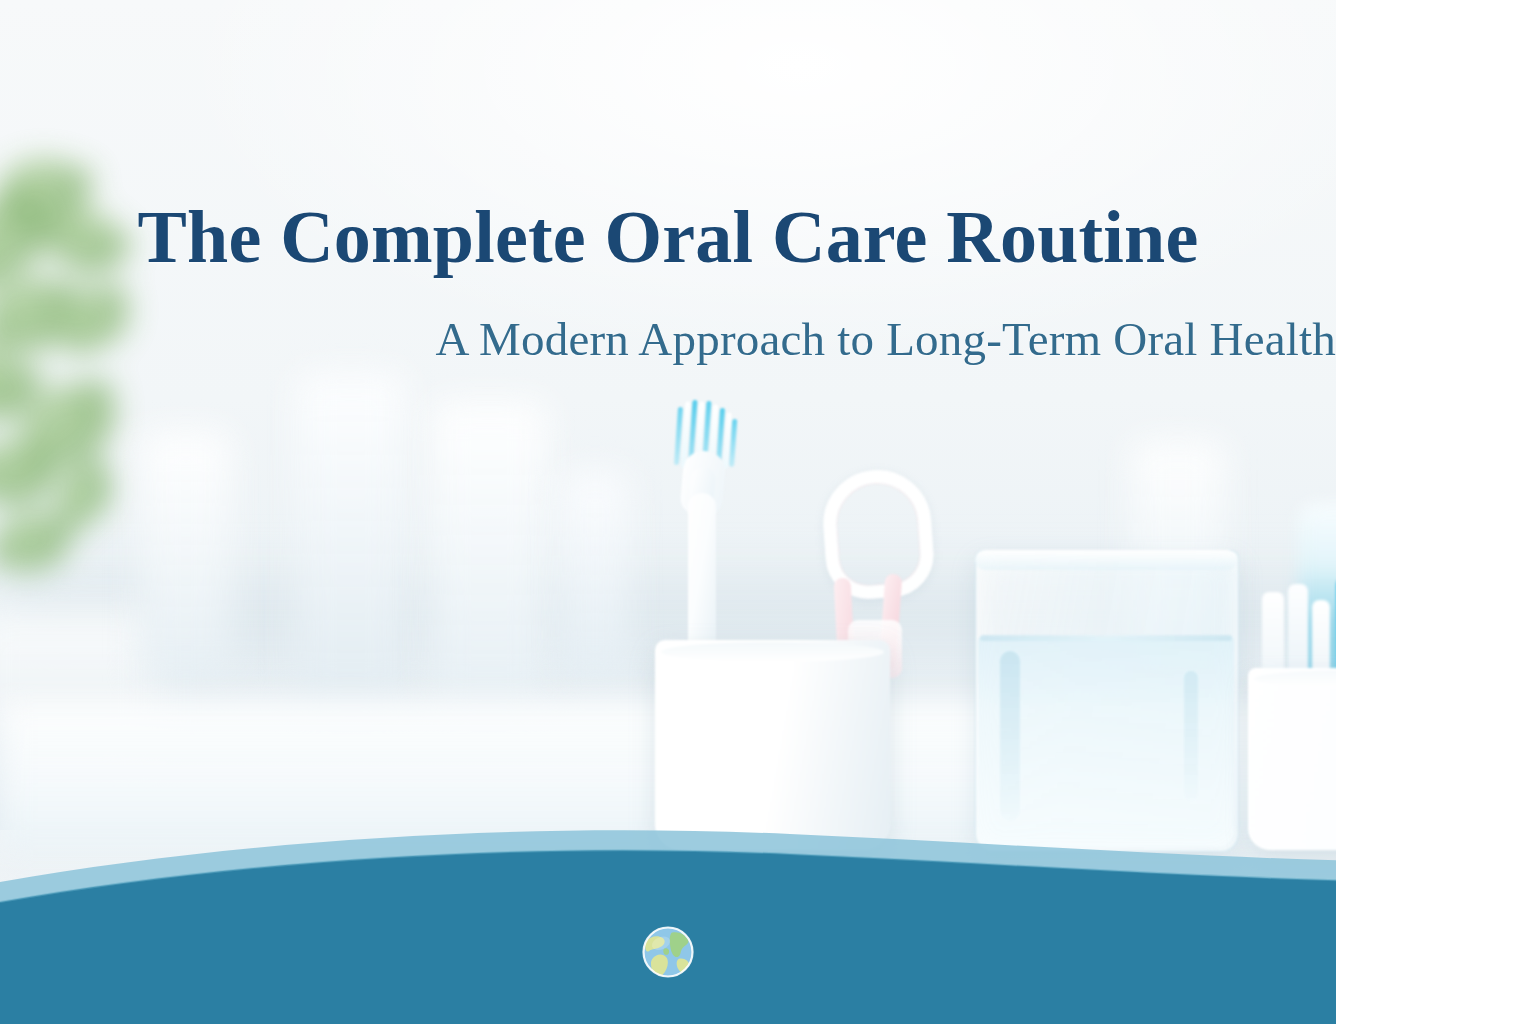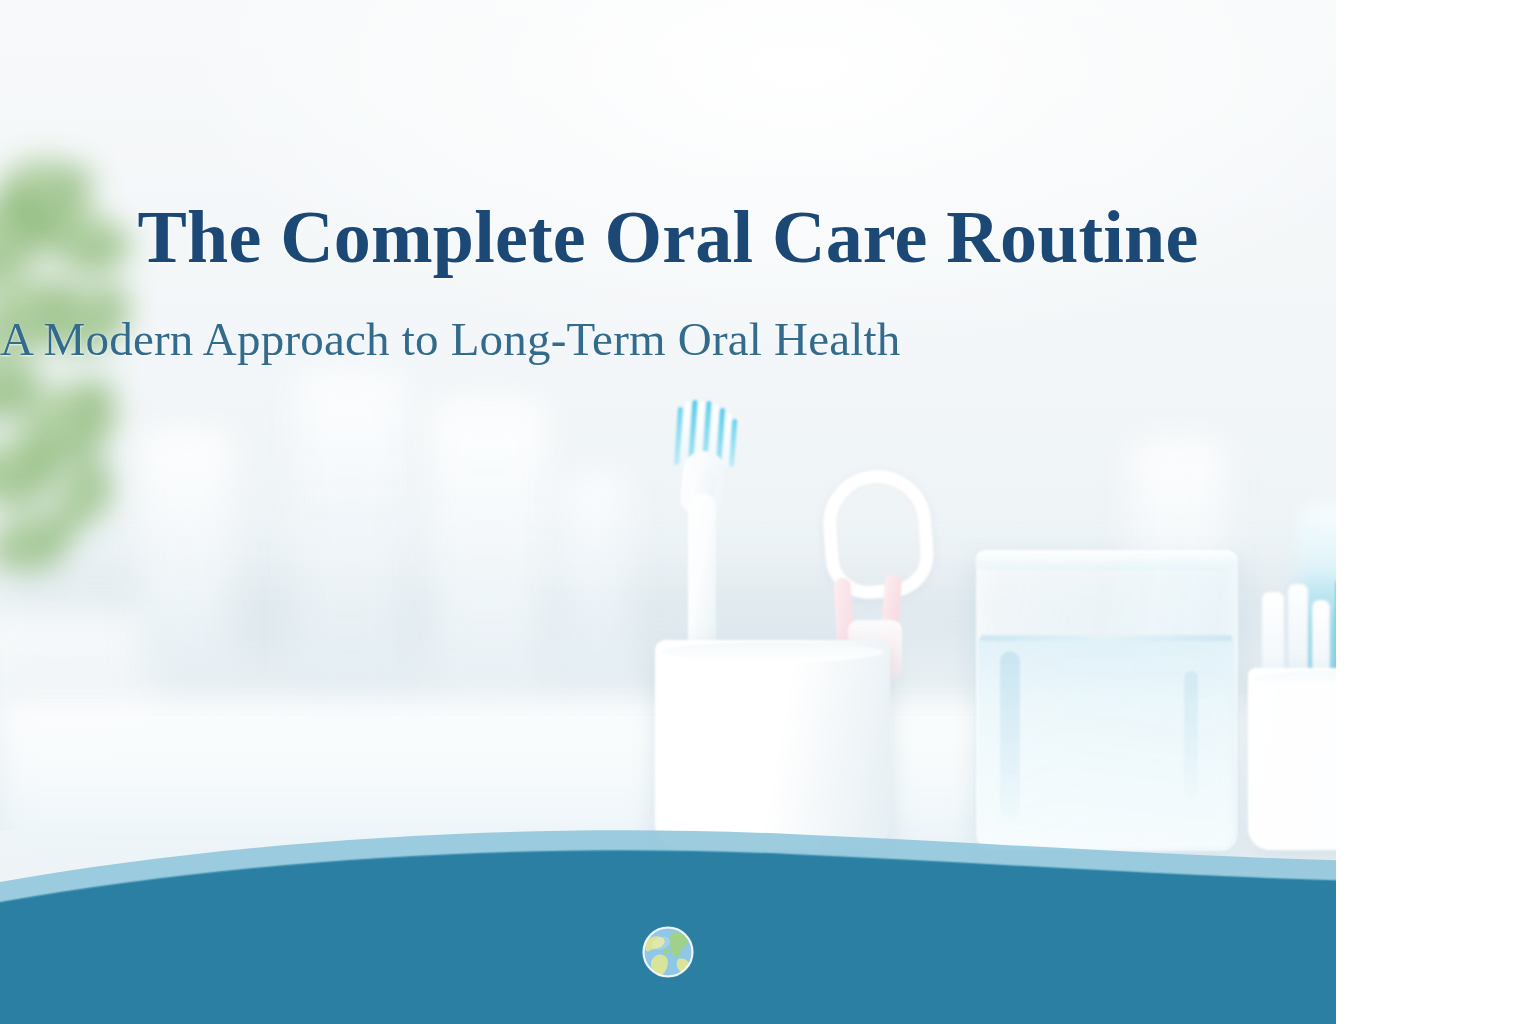--- a/index.html
+++ b/index.html
@@ -133,21 +133,21 @@
 
   
   .title{
     position:absolute;left:0;right:0;top:148px;text-align:center;
     font-family:"Liberation Serif","DejaVu Serif",serif;
     font-weight:700;font-size:74px;line-height:1.06;letter-spacing:.2px;
     color:#1b4874;
     text-shadow:0 1px 2px rgba(255,255,255,.85);
   }
   .subtitle{
-    position:absolute;left:0;right:0;top:273px;text-align:left;
+    position:absolute;left:0;right:0;top:273px;text-align:right;
     font-family:"Liberation Serif","DejaVu Serif",serif;
     font-weight:400;font-size:47px;line-height:1.15;letter-spacing:.2px;
     color:#336b8d;
     text-shadow:0 1px 2px rgba(255,255,255,.8);
   }
 
   .logo{
     position:absolute;left:0;right:0;bottom:44px;
     display:flex;align-items:center;justify-content:center;gap:14px;
   }

